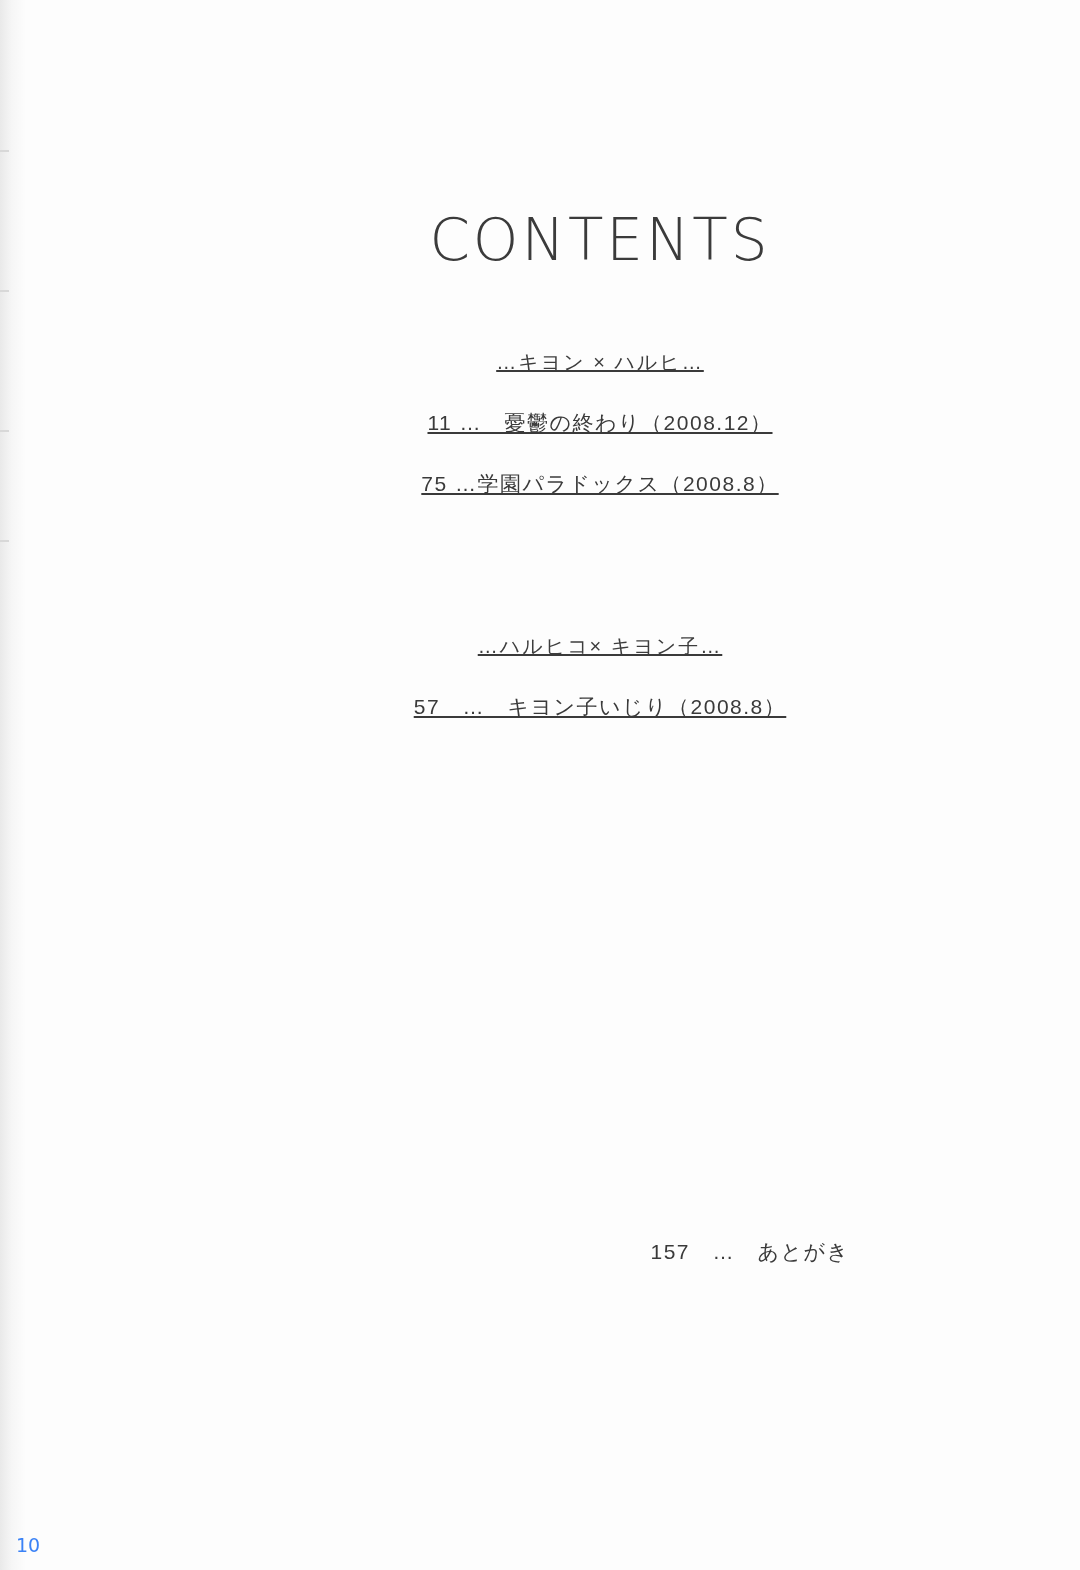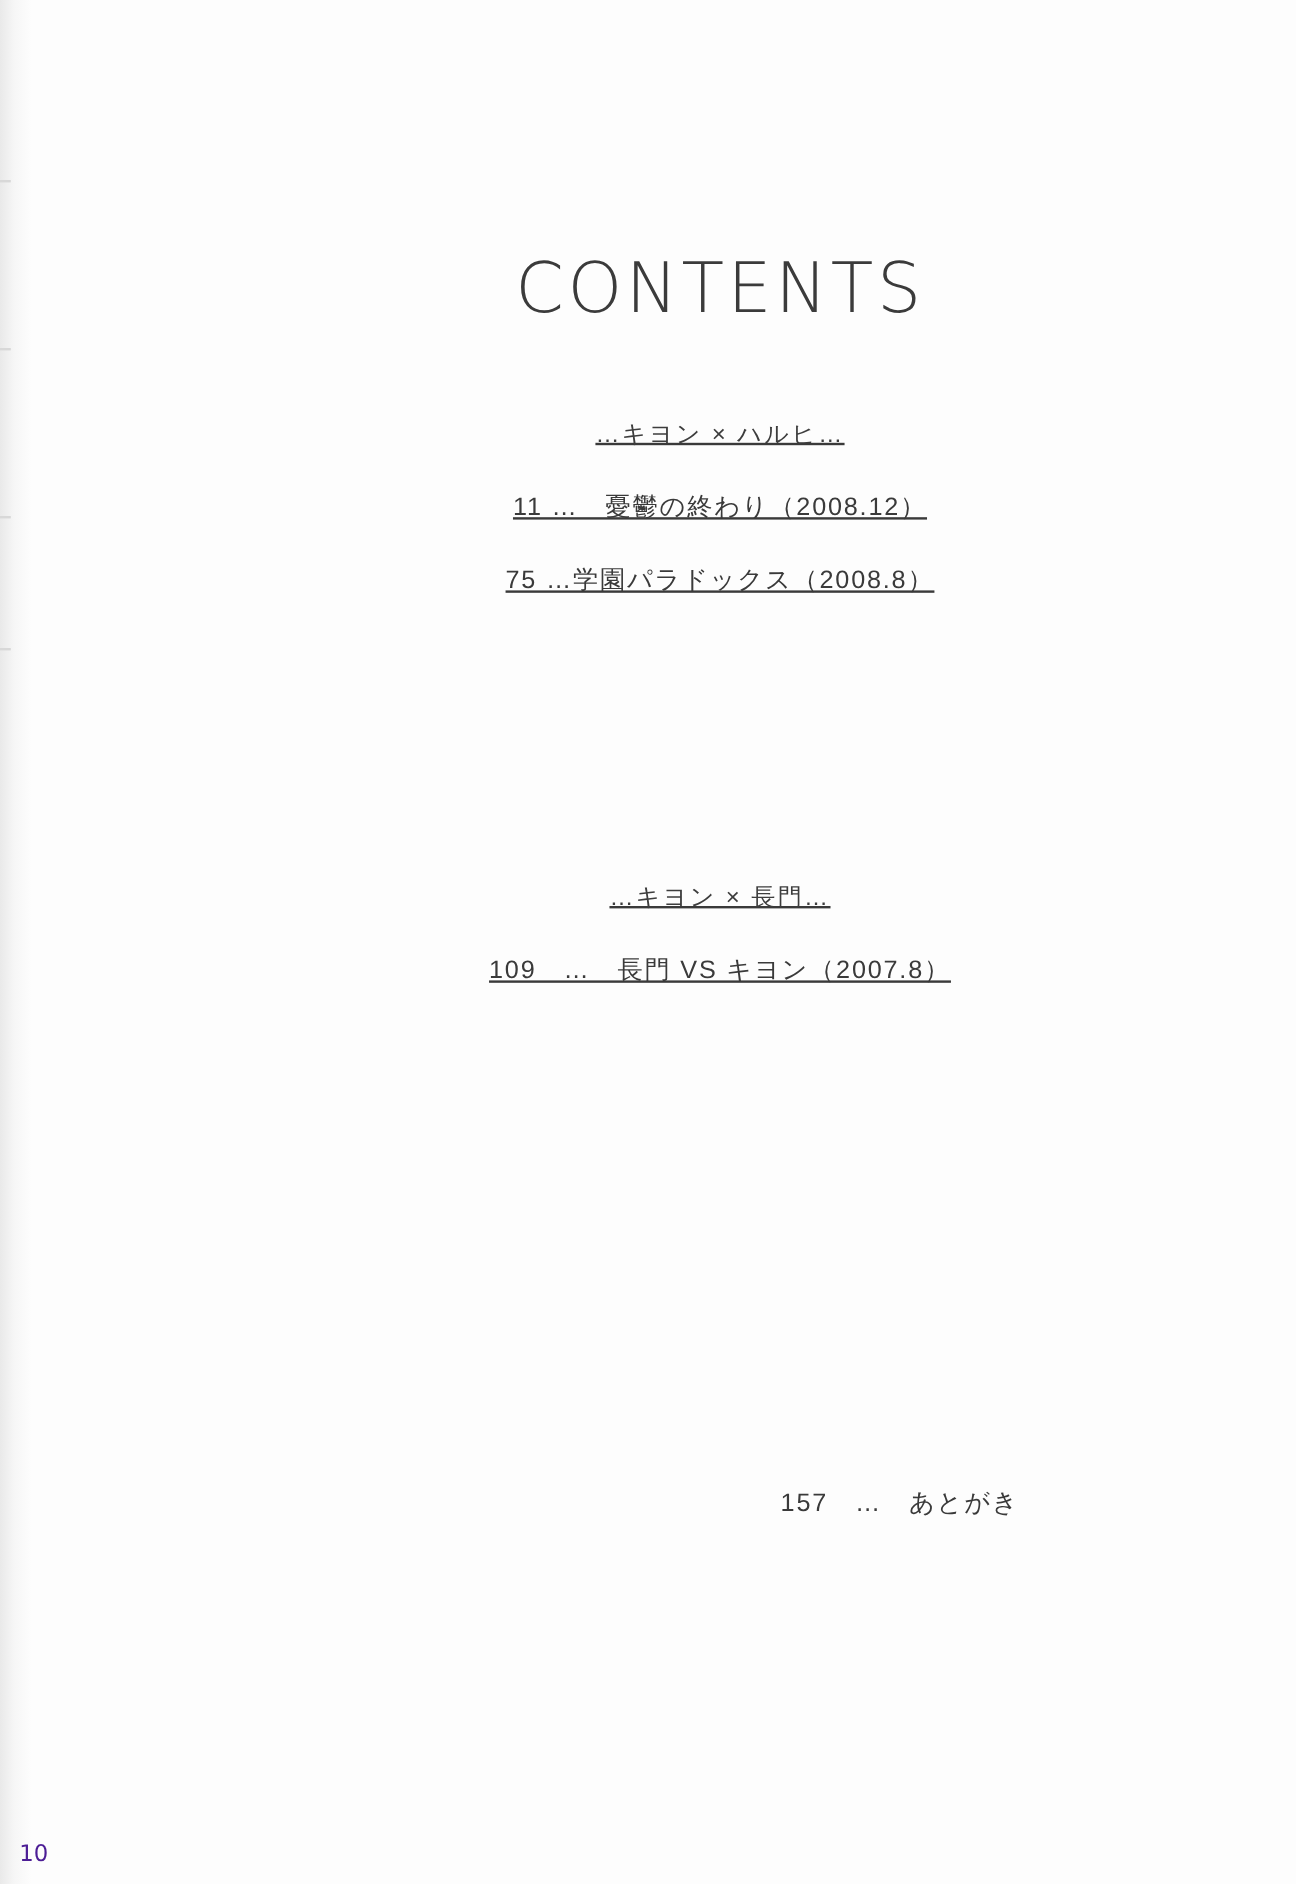--- a/index.html
+++ b/index.html
@@ -107,21 +107,21 @@
     color: #3a3a3a;
     transform: translateX(210px);
     white-space: pre;
   }
 
   .page-number {
     position: absolute;
     left: 16px;
     bottom: 14px;
     font-size: 19px;
-    color: #4c1d95;
+    color: #3b82f6;
     font-family: "DejaVu Sans", sans-serif;
   }
 </style>
 </head>
 <body>
 
 <div class="page">
 
   <div class="gutter-shade"></div>
   <div class="gutter-marks">
@@ -136,27 +136,27 @@
   <div class="toc">
 
     <div class="group">
       <div class="group-heading">…キヨン × ハルヒ…</div>
       <div class="entry">11 …　憂鬱の終わり（2008.12）</div>
       <div class="entry">75 …学園パラドックス（2008.8）</div>
     </div>
 
     <div class="gap"></div>
 
+    <div class="group">
+      <div class="group-heading">…ハルヒコ× キヨン子…</div>
+      <div class="entry">57　…　キヨン子いじり（2008.8）</div>
+    </div>
 
     <div class="gap"></div>
 
-    <div class="group">
-      <div class="group-heading">…キヨン × 長門…</div>
-      <div class="entry">109　…　長門 VS キヨン（2007.8）</div>
-    </div>
 
     <div class="gap"></div>
 
 
   </div>
 
   <div class="afterword">157　…　あとがき</div>
 
   <div class="page-number">10</div>
 

